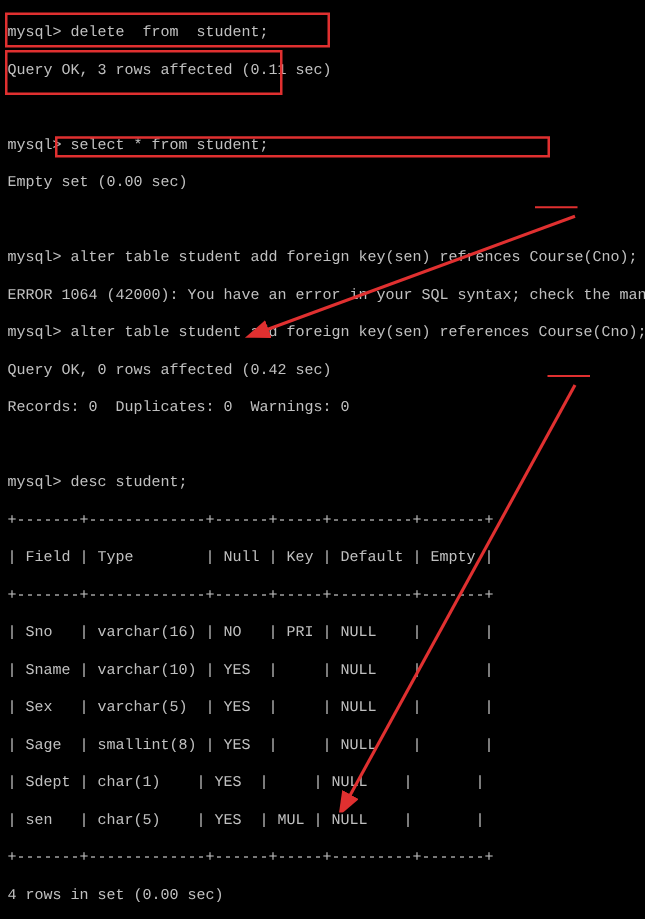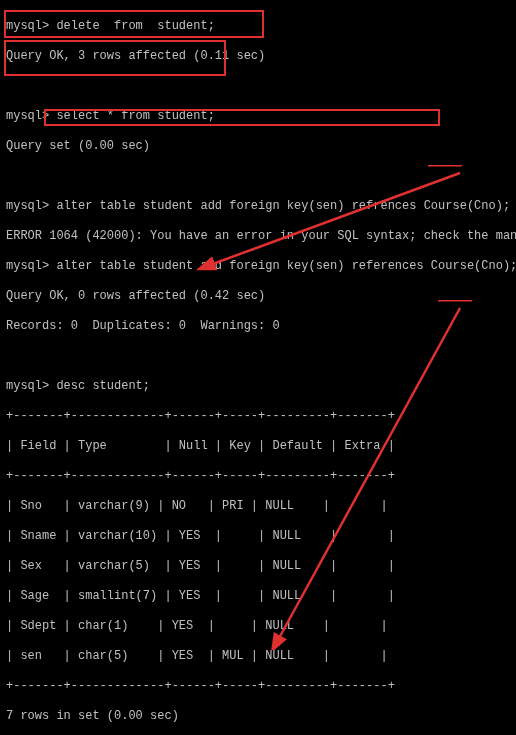--- a/index.html
+++ b/index.html
@@ -48,59 +48,59 @@
 
 <div class="screen">
 <span>mysql&gt; delete  from  student;</span>
 
 <span>Query OK, 3 rows affected (0.11 sec)</span>
 
 <span></span>
 
 <span>mysql&gt; select * from student;</span>
 
-<span>Query set (0.00 sec)</span>
+<span>Empty set (0.00 sec)</span>
 
 <span></span>
 
 <span>mysql&gt; alter table student add foreign key(sen) refrences Course(Cno);</span>
 
 <span>ERROR 1064 (42000): You have an error in your SQL syntax; check the manual that cor</span>
 
 <span>mysql&gt; alter table student add foreign key(sen) references Course(Cno);</span>
 
 <span>Query OK, 0 rows affected (0.42 sec)</span>
 
 <span>Records: 0  Duplicates: 0  Warnings: 0</span>
 
 <span></span>
 
 <span>mysql&gt; desc student;</span>
 
 <span>+-------+-------------+------+-----+---------+-------+</span>
 
-<span>| Field | Type        | Null | Key | Default | Extra |</span>
+<span>| Field | Type        | Null | Key | Default | Empty |</span>
 
 <span>+-------+-------------+------+-----+---------+-------+</span>
 
-<span>| Sno   | varchar(9) | NO   | PRI | NULL    |       |</span>
+<span>| Sno   | varchar(16) | NO   | PRI | NULL    |       |</span>
 
 <span>| Sname | varchar(10) | YES  |     | NULL    |       |</span>
 
 <span>| Sex   | varchar(5)  | YES  |     | NULL    |       |</span>
 
-<span>| Sage  | smallint(7) | YES  |     | NULL    |       |</span>
+<span>| Sage  | smallint(8) | YES  |     | NULL    |       |</span>
 
 <span>| Sdept | char(1)    | YES  |     | NULL    |       |</span>
 
 <span>| sen   | char(5)    | YES  | MUL | NULL    |       |</span>
 
 <span>+-------+-------------+------+-----+---------+-------+</span>
 
-<span>7 rows in set (0.00 sec)</span>
+<span>4 rows in set (0.00 sec)</span>
 
 <span></span>
 
 
 
 
 
 
 
 

